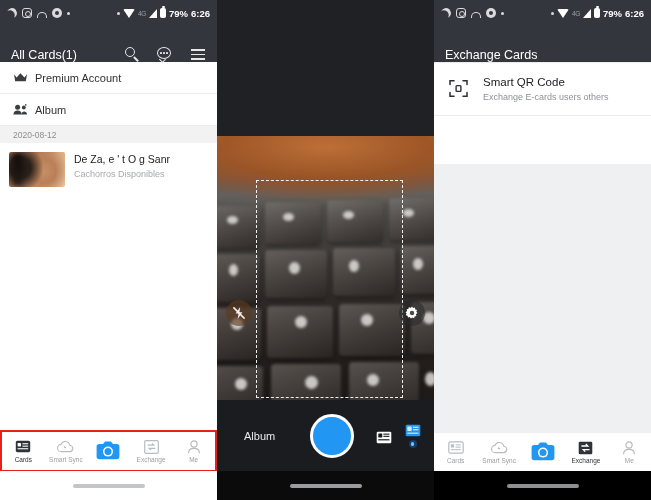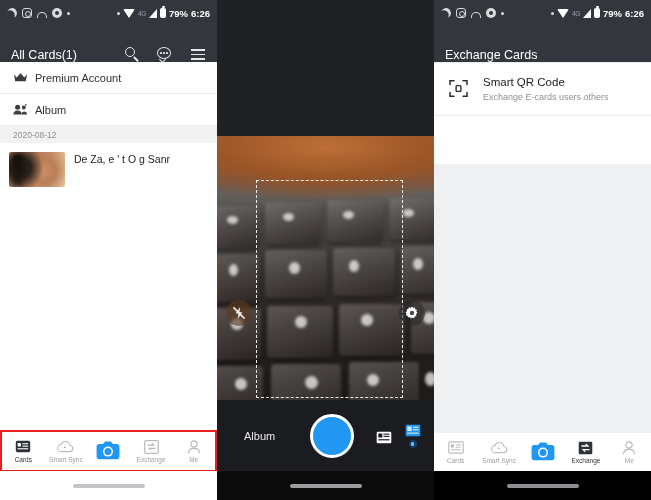--- a/index.html
+++ b/index.html
@@ -211,20 +211,21 @@
       <span class="lbl">Album</span>
     </div>
     <div class="sep"></div>
 
     <div class="datehdr">2020-08-12</div>
 
     <div class="cardrow">
       <div class="thumb"></div>
       <div class="cardtxt">
         <div class="nm">De Za, e ' t O g Sanr</div>
+        <div class="sub">Cachorros Disponibles</div>
       </div>
     </div>
 
     <div class="bottomnav hl">
       <div class="navitem active">
         <span class="navicon">
           <svg width="16" height="13" viewBox="0 0 16 13">
               <rect x="0.8" y="0.8" width="14.4" height="11.4" rx="1.6" fill="#2f3237"></rect>
               <rect x="2.6" y="3" width="3.4" height="3.4" rx="0.6" fill="#fff"></rect>
               <rect x="7.4" y="3.2" width="5.8" height="1.1" fill="#fff"></rect>

